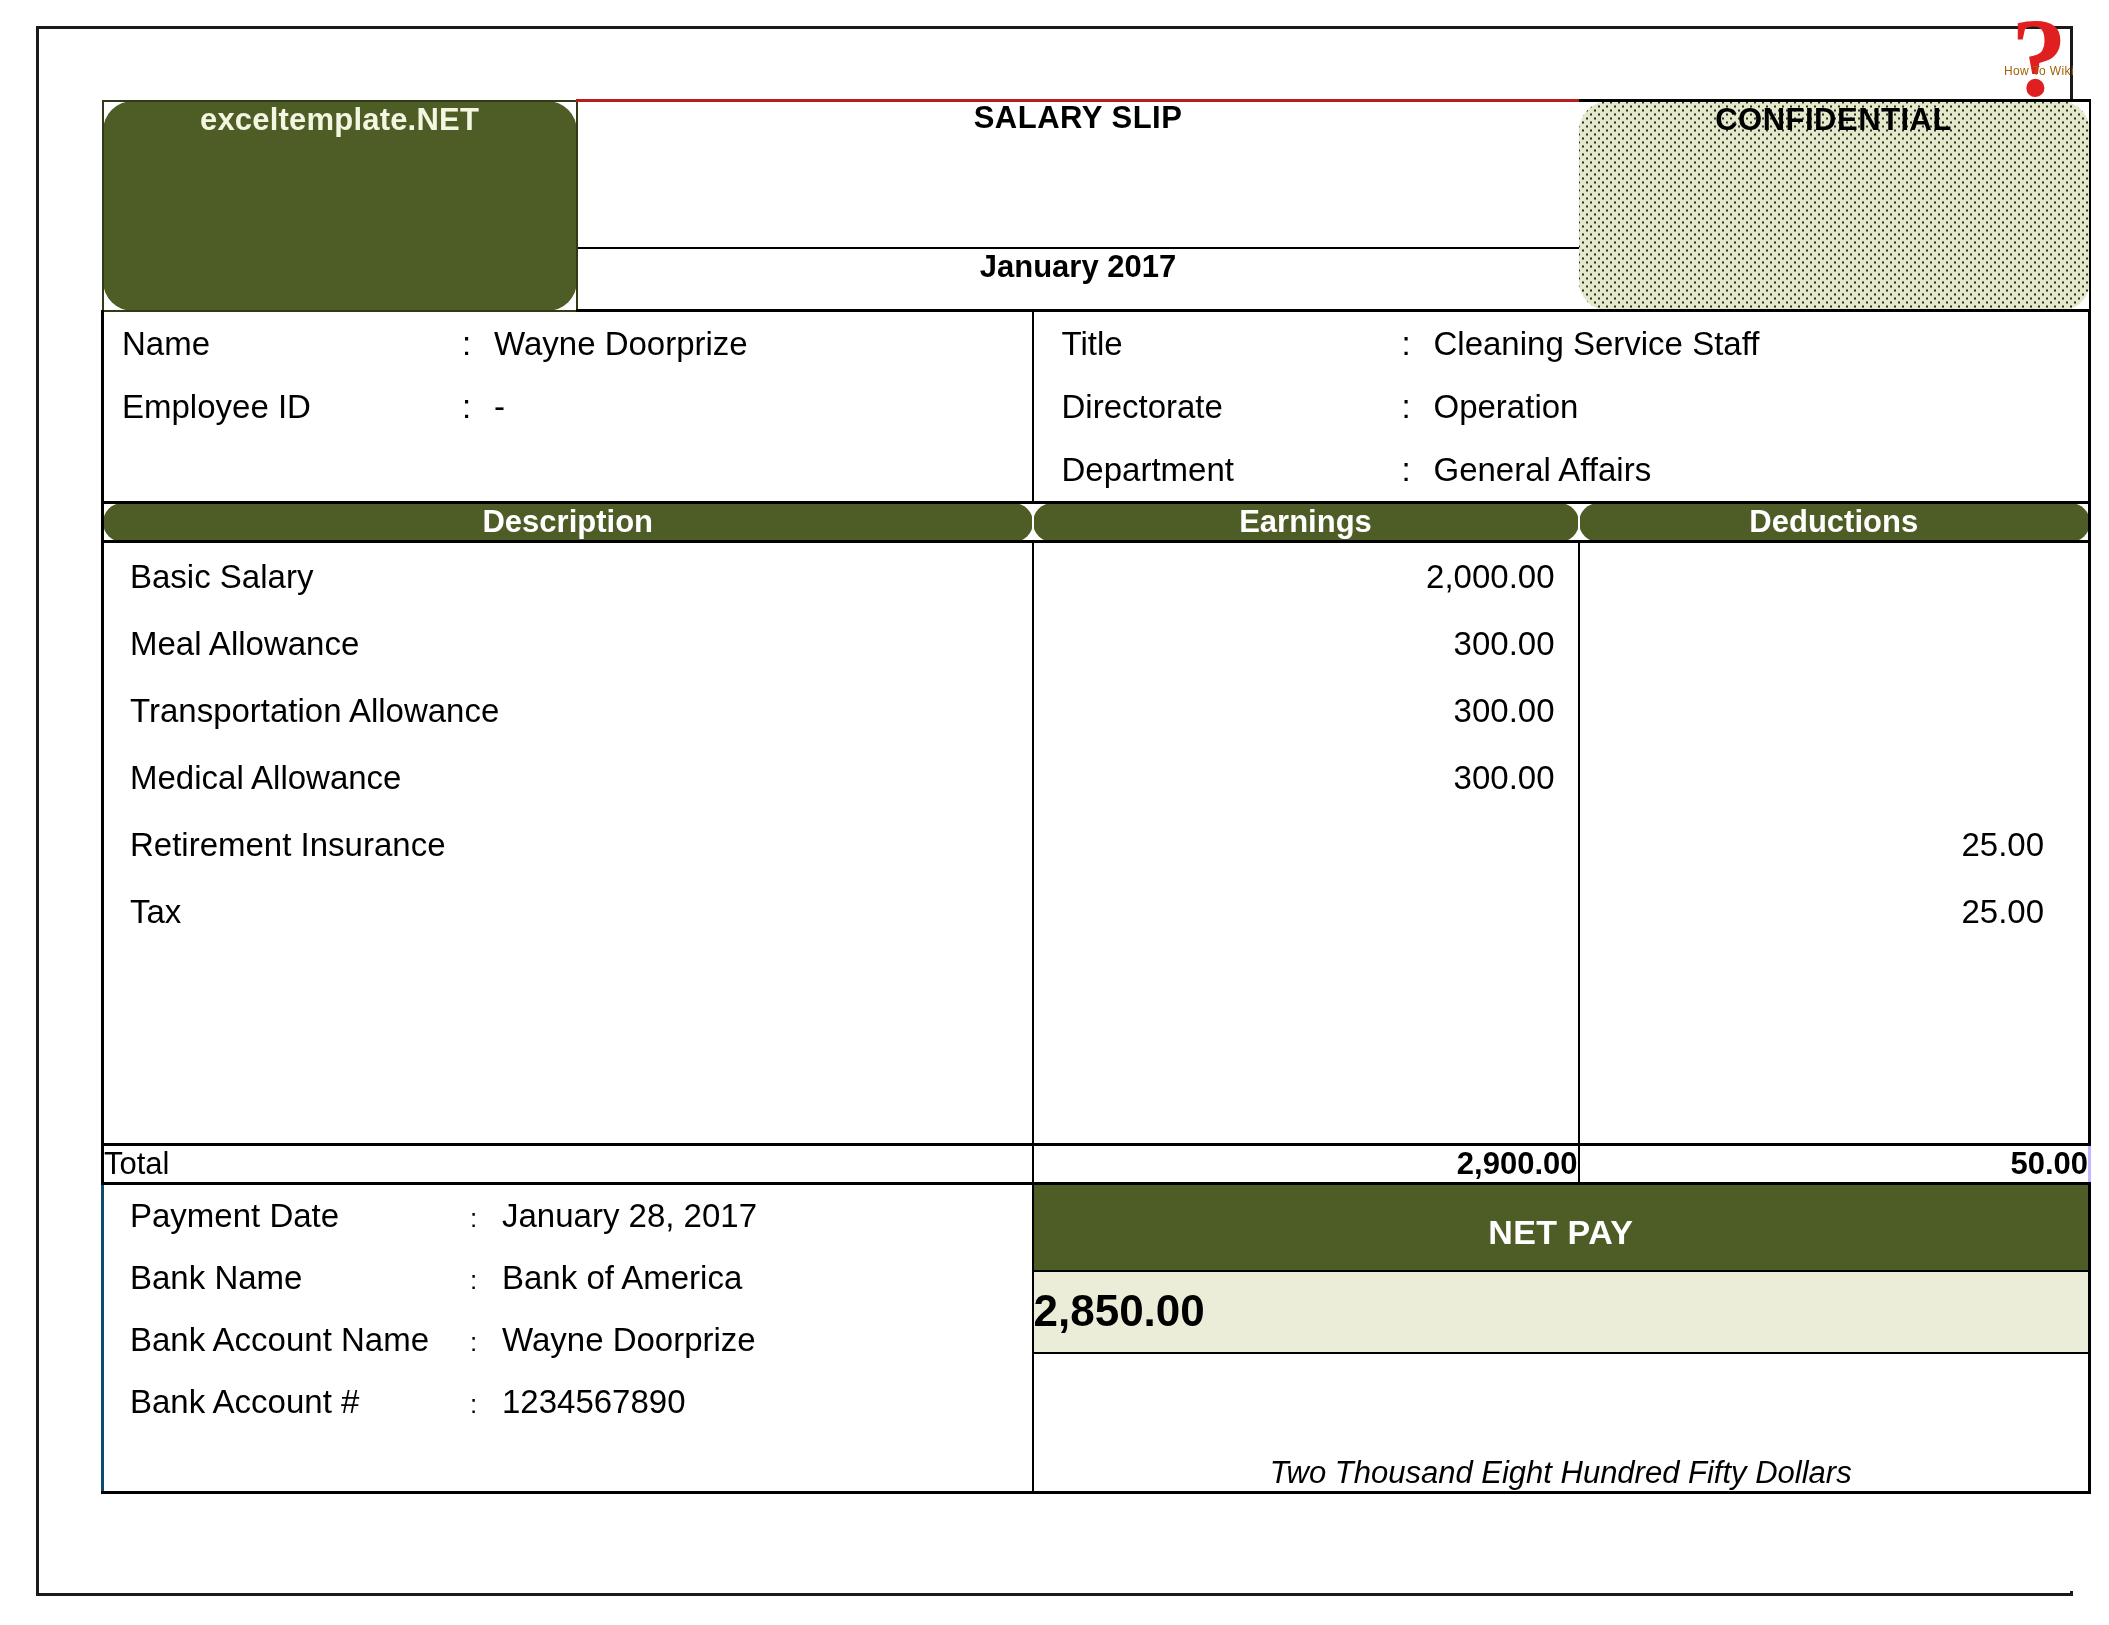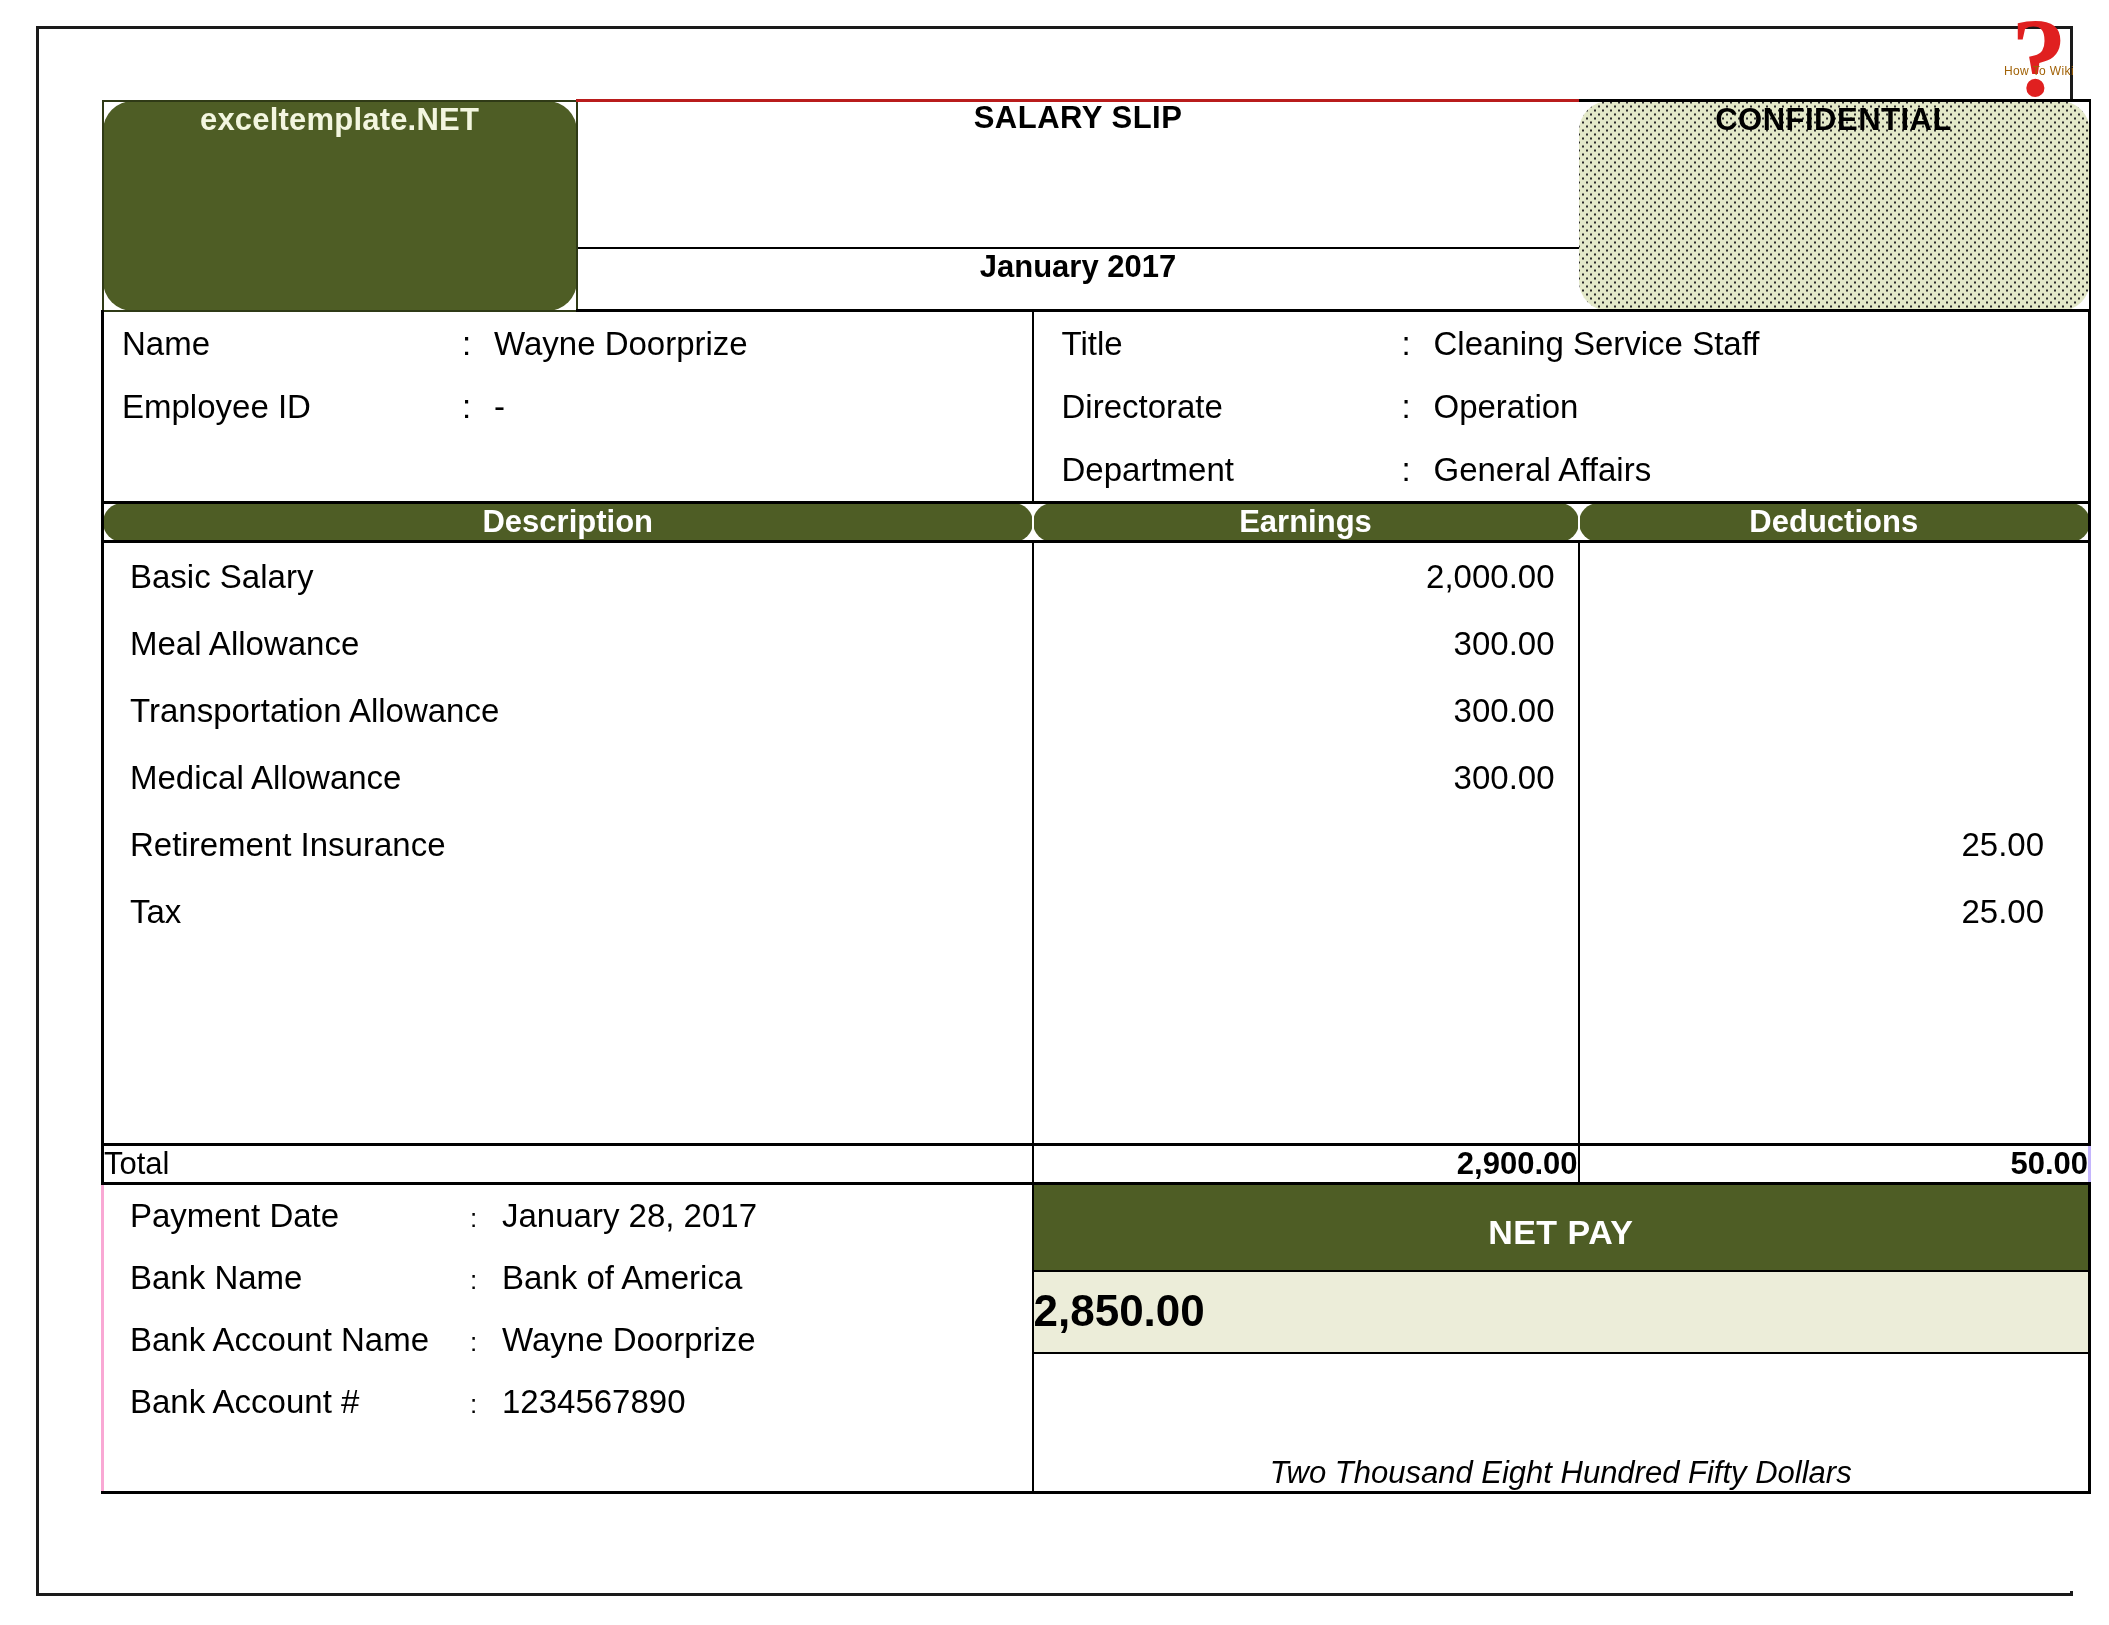--- a/index.html
+++ b/index.html
@@ -182,21 +182,21 @@
     border-right: 3px solid #c4b5fd;
     border-bottom: 3px solid #000;
     font-size: 33px;
     font-weight: bold;
     text-align: right;
     padding: 20px 44px 22px 0;
   }
 
   
   .pay-left {
-    border-left: 3px solid #f9a8d4;
+    border-left: 3px solid #0c4a6e;
     border-right: 2px solid #000;
     border-bottom: 3px solid #000;
     padding: 22px 0 26px 0;
   }
   .pay-row {
     display: flex;
     align-items: baseline;
     font-size: 33px;
     padding: 12px 0;
   }

